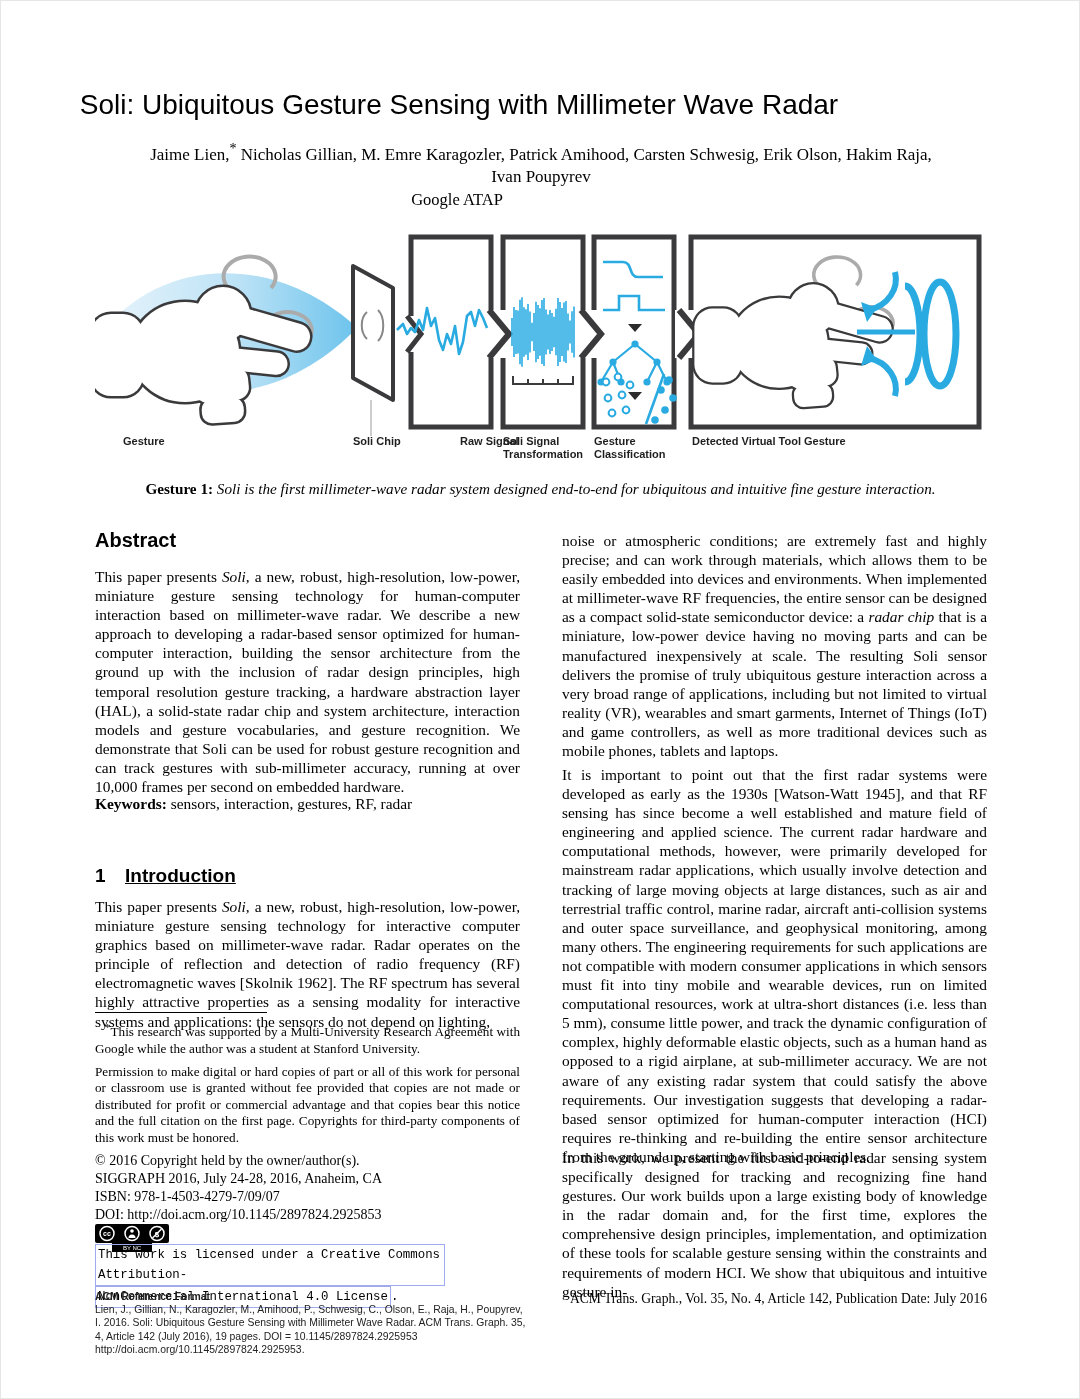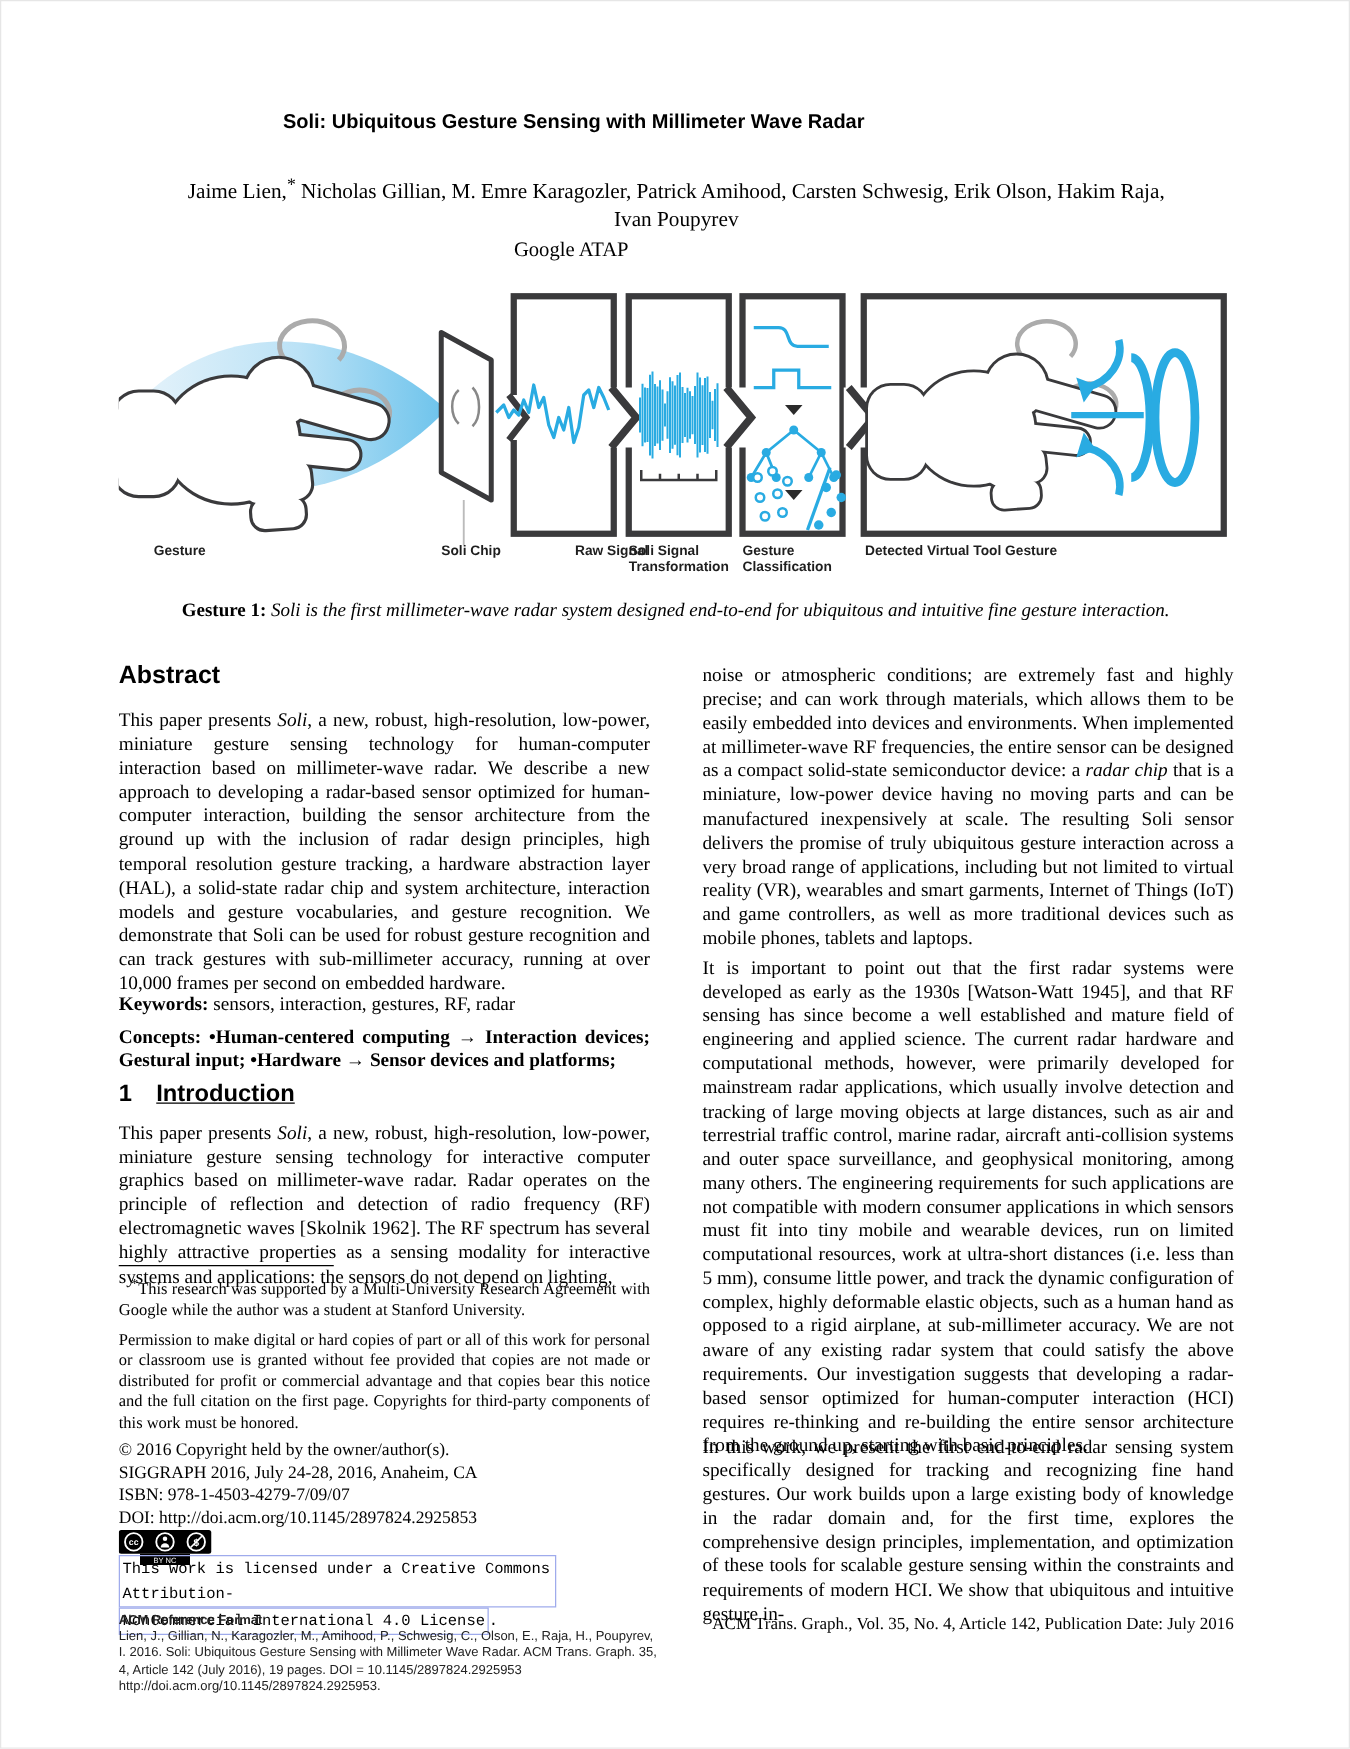--- a/index.html
+++ b/index.html
@@ -4,21 +4,21 @@
 <style>
   html,body{margin:0;padding:0;background:#ececec;}
   .page{position:relative;width:1080px;height:1399px;margin:0 auto;background:#ffffff;
         box-sizing:border-box;border:1px solid #e6e6e6;overflow:hidden;
         font-family:"Liberation Serif",serif;color:#000;}
   .abs{position:absolute;}
   .sans{font-family:"Liberation Sans",sans-serif;}
   .mono{font-family:"Liberation Mono",monospace;}
   .center{text-align:center;}
   .justify{text-align:justify;}
-  .title{left:0;top:88;width:916px;top:88px;font-size:16px;font-weight:bold;}
+  .title{left:0;top:88;width:916px;top:88px;font-size:28px;font-weight:normal;}
   .authors{left:0;top:134px;width:1080px;font-size:17px;line-height:22px;}
   .affil{left:0;top:188px;width:912px;font-size:16.5px;}
   .col{width:425px;}
   .body-text{font-size:15.4px;line-height:19.1px;}
   .fig-label{font-size:11px;line-height:13px;font-weight:bold;color:#1e1e1e;}
   .caption{left:94px;top:479px;width:891px;font-size:15.2px;}
   .caption .cap-label{font-weight:bold;}
   .caption .cap-text{font-style:italic;}
   .h-abstract{font-size:20px;font-weight:bold;}
   .h-intro{font-size:19px;font-weight:bold;}
@@ -215,23 +215,20 @@
   <div class="abs sans h-abstract" style="left:94px;top:528px;">Abstract</div>
 
   <div class="abs col body-text justify" style="left:94px;top:566px;">
     <span>This paper presents </span><i>Soli</i><span>, a new, robust, high-resolution, low-power, miniature gesture sensing technology for human-computer interaction based on millimeter-wave radar. We describe a new approach to developing a radar-based sensor optimized for human-computer interaction, building the sensor architecture from the ground up with the inclusion of radar design principles, high temporal resolution gesture tracking, a hardware abstraction layer (HAL), a solid-state radar chip and system architecture, interaction models and gesture vocabularies, and gesture recognition. We demonstrate that Soli can be used for robust gesture recognition and can track gestures with sub-millimeter accuracy, running at over 10,000 frames per second on embedded hardware.</span>
   </div>
 
   <div class="abs col body-text" style="left:94px;top:793px;">
     <span class="kw-label">Keywords:</span><span> sensors, interaction, gestures, RF, radar</span>
   </div>
 
-  <div class="abs col body-text concepts justify" style="left:94px;top:819px;">
-    <span>Concepts:</span><span> •Human-centered computing → Interaction devices; Gestural input; •Hardware → Sensor devices and platforms;</span>
-  </div>
 
   <div class="abs sans h-intro" style="left:94px;top:864px;text-decoration:underline;">
     <span class="num">1</span><span>Introduction</span>
   </div>
 
   <div class="abs col body-text justify" style="left:94px;top:896px;">
     <span>This paper presents </span><i>Soli</i><span>, a new, robust, high-resolution, low-power, miniature gesture sensing technology for interactive computer graphics based on millimeter-wave radar. Radar operates on the principle of reflection and detection of radio frequency (RF) electromagnetic waves [Skolnik 1962]. The RF spectrum has several highly attractive properties as a sensing modality for interactive systems and applications: the sensors do not depend on lighting,</span>
   </div>
 
   <div class="abs fnrule" style="left:94px;top:1011px;width:172px;"></div>

